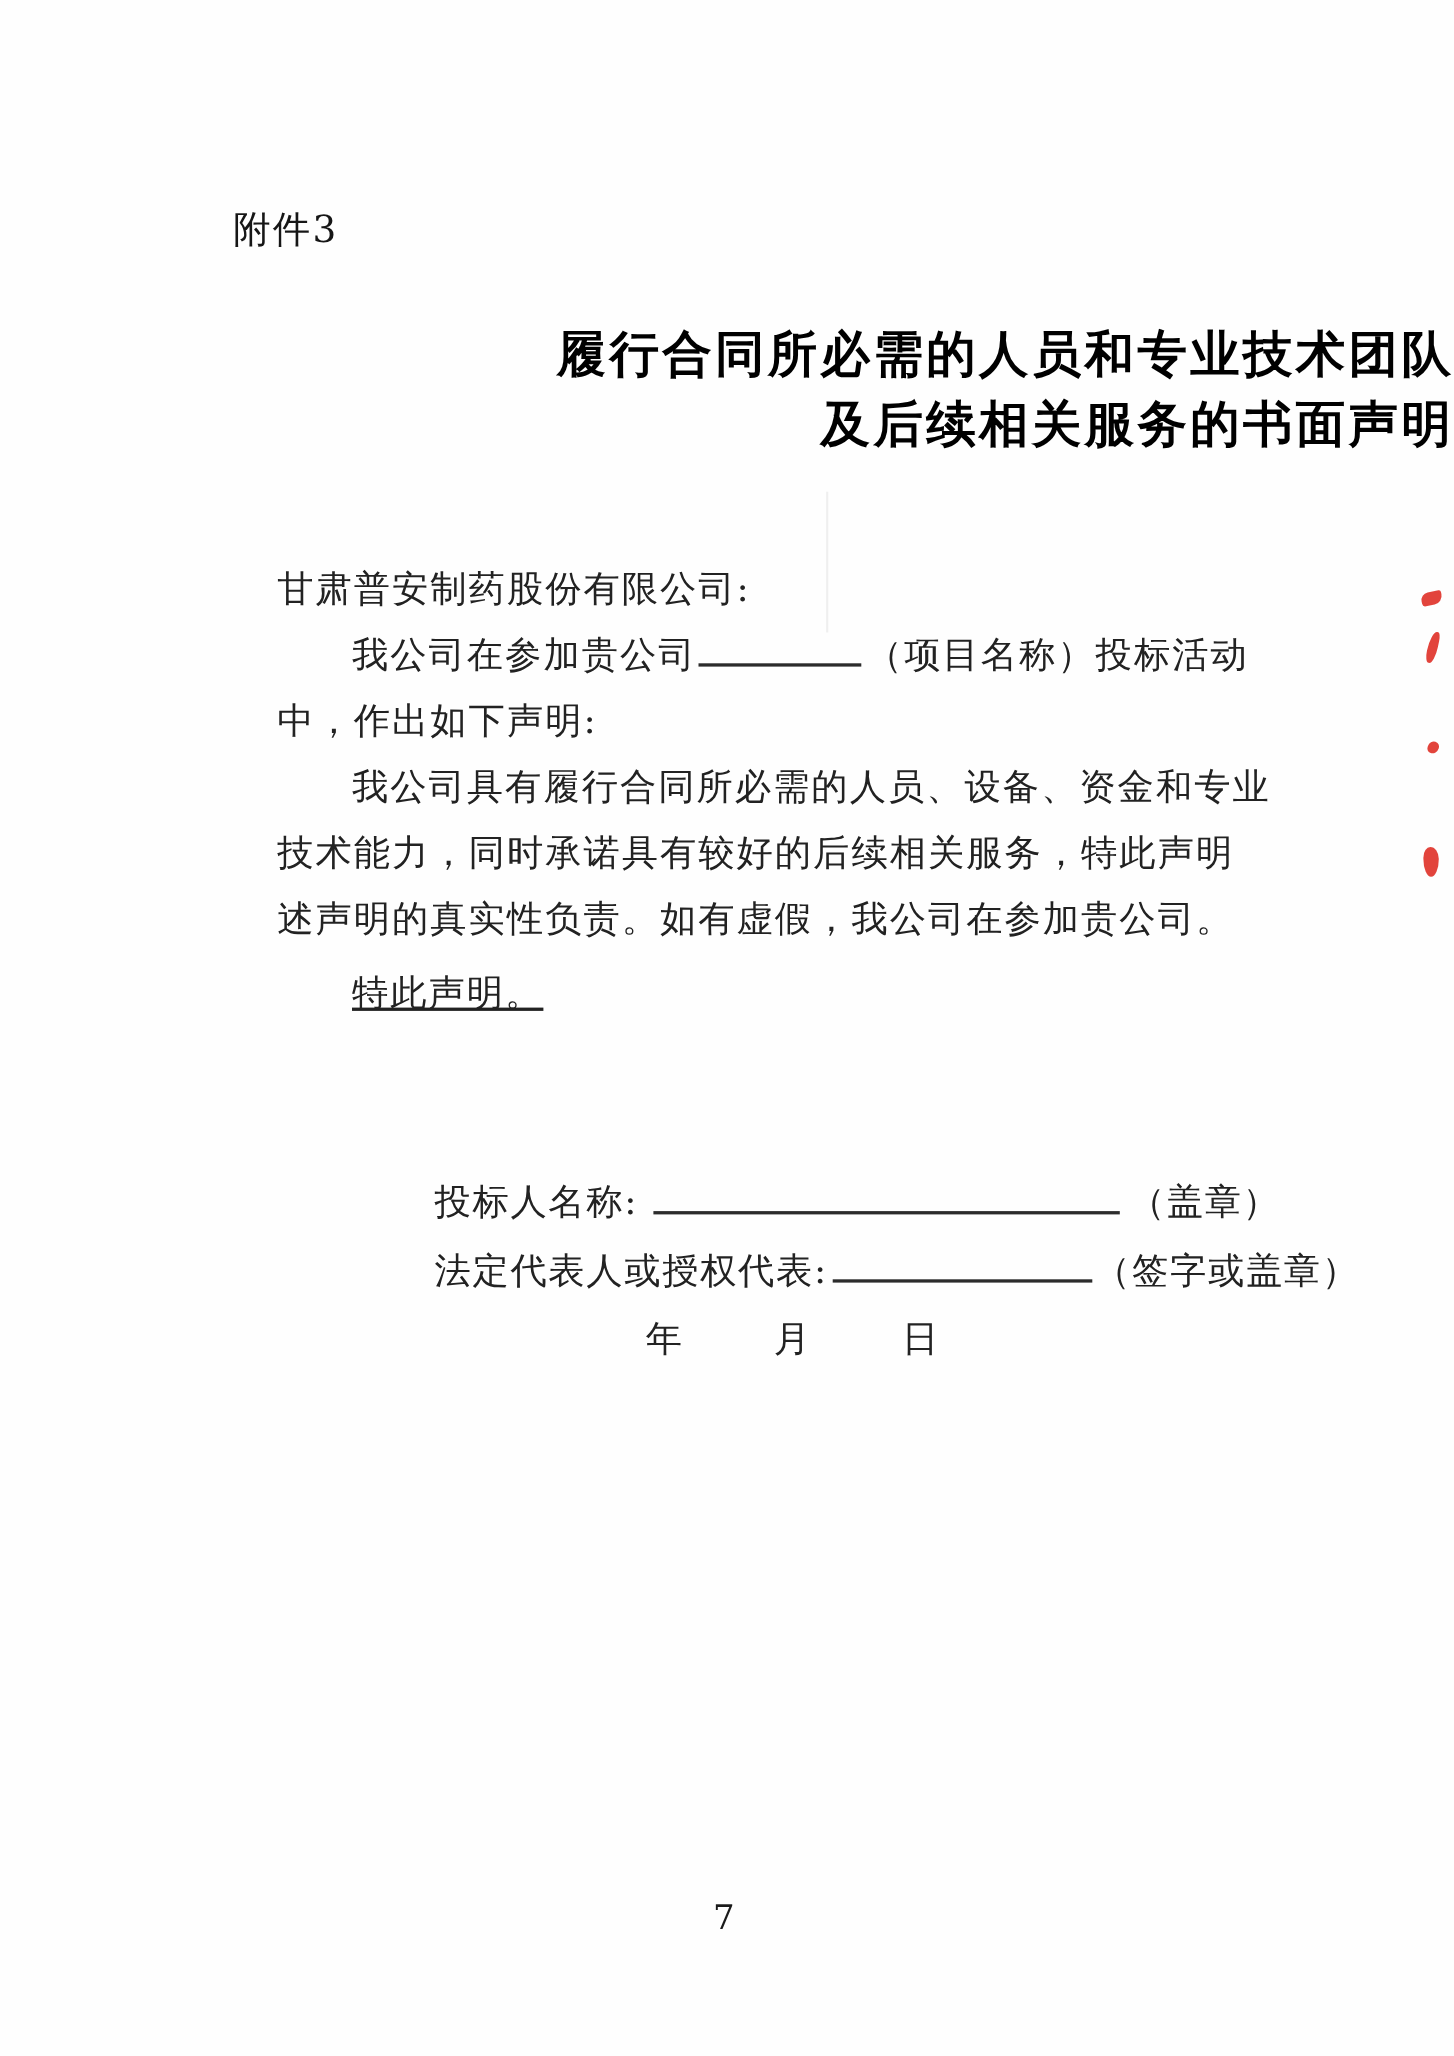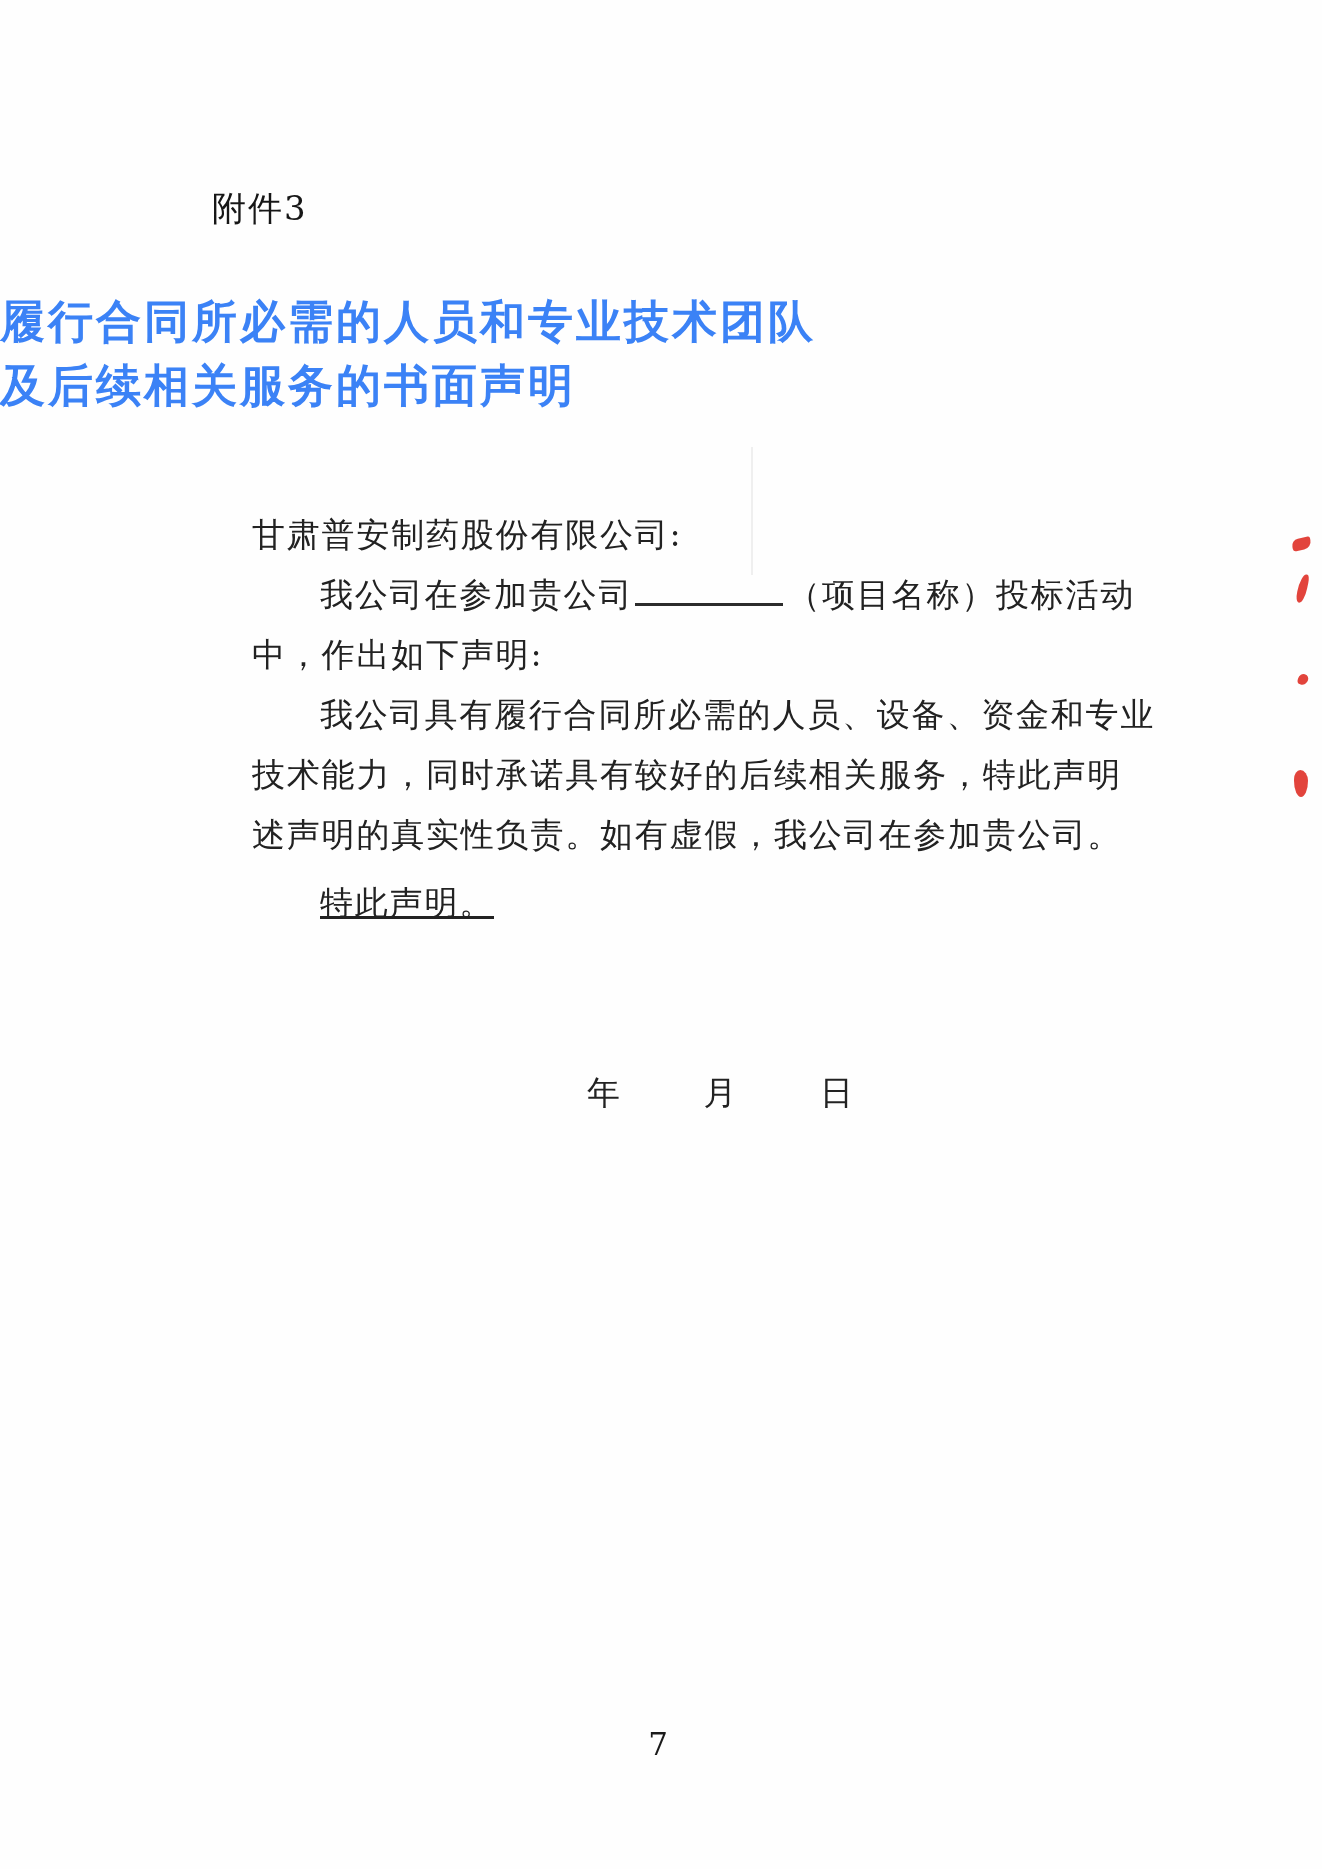--- a/index.html
+++ b/index.html
@@ -24,26 +24,26 @@
     font-size: 34px;
     letter-spacing: 2px;
     color: #161616;
   }
 
   .doc-title {
     position: absolute;
     left: 0;
     right: 0;
     top: 290px;
-    text-align: left;
+    text-align: right;
     font-size: 45px;
     font-weight: 700;
     line-height: 64px;
     letter-spacing: 3px;
-    color: #3b82f6;
+    color: #000000;
   }
 
   .body-text {
     position: absolute;
     left: 213px;
     top: 505px;
     width: 908px;
     font-size: 33px;
     line-height: 60px;
     letter-spacing: 1.8px;
@@ -131,21 +131,27 @@
 
     <div class="body-line">技术能力，同时承诺具有较好的后续相关服务，特此声明</div>
 
     <div class="body-line">述声明的真实性负责。如有虚假，我公司在参加贵公司。</div>
 
     <div class="body-line indent closing-line">特此声明。</div>
   </div>
 
   <div class="signature-block">
 
+    <div>
+      <span>投标人名称:</span><span class="blank blank-bidder"></span><span>（盖章）</span>
+    </div>
 
+    <div>
+      <span>法定代表人或授权代表:</span><span class="blank blank-rep"></span><span>（签字或盖章）</span>
+    </div>
 
     <div class="date-line">
       <span class="date-char">年</span>
       <span class="date-char">月</span>
       <span class="date-char">日</span>
     </div>
   </div>
 
   <div class="page-number">7</div>
 

